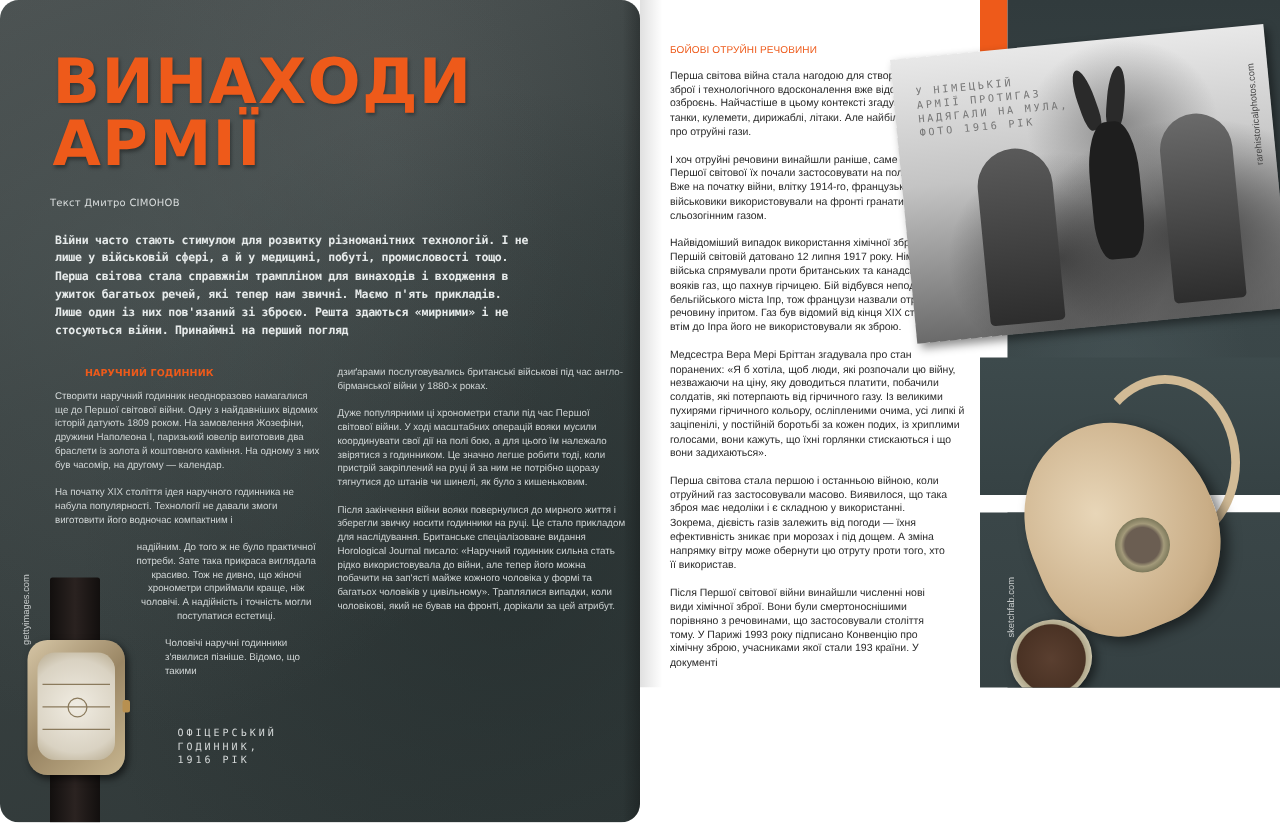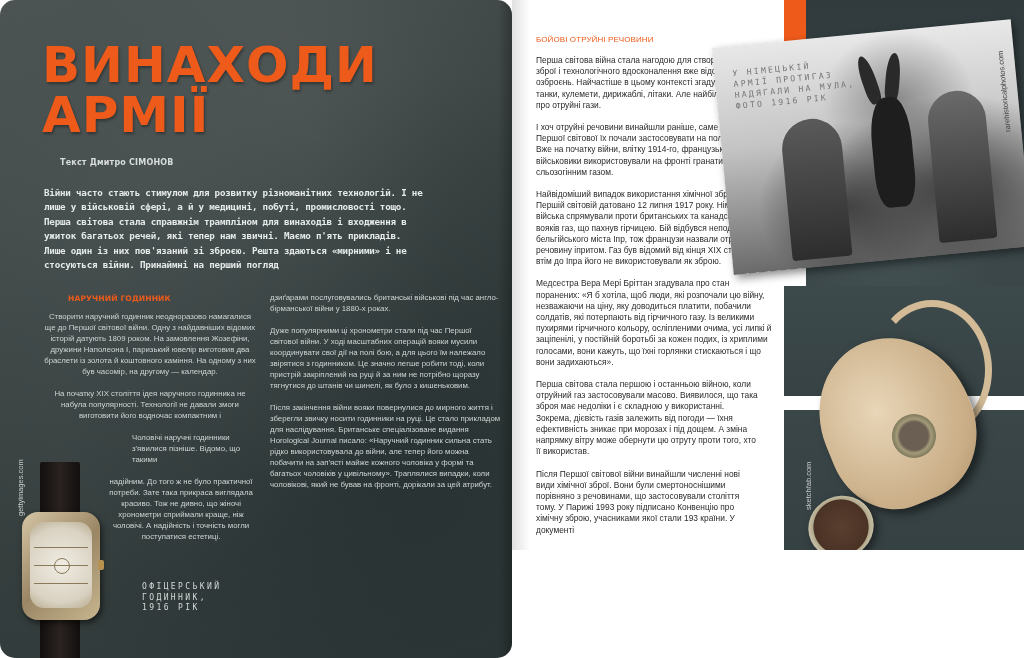--- a/index.html
+++ b/index.html
@@ -21,22 +21,22 @@
       content: ""; position: absolute; right: 0; top: 0; width: 14px; height: 100%;
       background: linear-gradient(to right, transparent, rgba(0,0,0,0.25));
     }
     .title {
       position: absolute; left: 42px; top: 40px;
       font-family: "DejaVu Sans", sans-serif; font-weight: bold;
       font-size: 50px; line-height: 50px; color: #ee5a1a; letter-spacing: 1px;
       text-shadow: 1px 2px 3px rgba(0,0,0,0.35);
     }
     .author {
-      position: absolute; left: 60px; top: 158px;
-      font-size: 8px; color: #d8dcdc; letter-spacing: 0.2px; font-weight: bold;
+      position: absolute; left: 40px; top: 158px;
+      font-size: 8px; color: #d8dcdc; letter-spacing: 0.2px;
     }
     .lead {
       position: absolute; left: 44px; top: 186px; width: 380px;
       font-family: "DejaVu Sans Mono", monospace; font-size: 9.2px; line-height: 14.4px;
       color: #e6eaea; font-weight: bold; letter-spacing: -0.2px;
     }
     .section-h {
       position: absolute; font-size: 7.6px; font-weight: bold; color: #ee5a1a;
       letter-spacing: 0.1px;
     }
@@ -181,27 +181,27 @@
 <div class="left-page">
   <div class="title">
     <div>ВИНАХОДИ</div>
     <div>АРМІЇ</div>
   </div>
   <div class="author">Текст Дмитро СІМОНОВ</div>
   <div class="lead">Війни часто стають стимулом для розвитку різноманітних технологій. І не лише у військовій сфері, а й у медицині, побуті, промисловості тощо. Перша світова стала справжнім трампліном для винаходів і входження в ужиток багатьох речей, які тепер нам звичні. Маємо п'ять прикладів. Лише один із них пов'язаний зі зброєю. Решта здаються «мирними» і не стосуються війни. Принаймні на перший погляд</div>
 
   <div class="section-h" style="left:44px; top:294px;padding-left:24px;">НАРУЧНИЙ ГОДИННИК</div>
 
-  <div class="col-text" style="left:44px; top:311px; width:212px;text-align:center;">
+  <div class="col-text" style="left:44px; top:311px; width:212px;">
     <p>Створити наручний годинник неодноразово намагалися ще до Першої світової війни. Одну з найдавніших відомих історій датують 1809 роком. На замовлення Жозефіни, дружини Наполеона I, паризький ювелір виготовив два браслети із золота й коштовного каміння. На одному з них був часомір, на другому — календар.</p>
     <p style="margin-bottom:0;">На початку XIX століття ідея наручного годинника не набула популярності. Технології не давали змоги виготовити його водночас компактним і</p>
   </div>
   <div class="col-text" style="left:104px; top:432px; width:154px; text-align:center;">
+    <p>надійним. До того ж не було практичної потреби. Зате така прикраса виглядала красиво. Тож не дивно, що жіночі хронометри сприймали краще, ніж чоловічі. А надійність і точність могли поступатися естетиці.</p>
     <p style="text-align:left; padding-left:28px;">Чоловічі наручні годинники з'явилися пізніше. Відомо, що такими</p>
-    <p>надійним. До того ж не було практичної потреби. Зате така прикраса виглядала красиво. Тож не дивно, що жіночі хронометри сприймали краще, ніж чоловічі. А надійність і точність могли поступатися естетиці.</p>
   </div>
 
   <div class="watch">
     <div class="strap-top"></div>
     <div class="strap-bot"></div>
     <div class="case">
         <div class="dial"></div>
       </div>
     <div class="crown"></div>
   </div>

